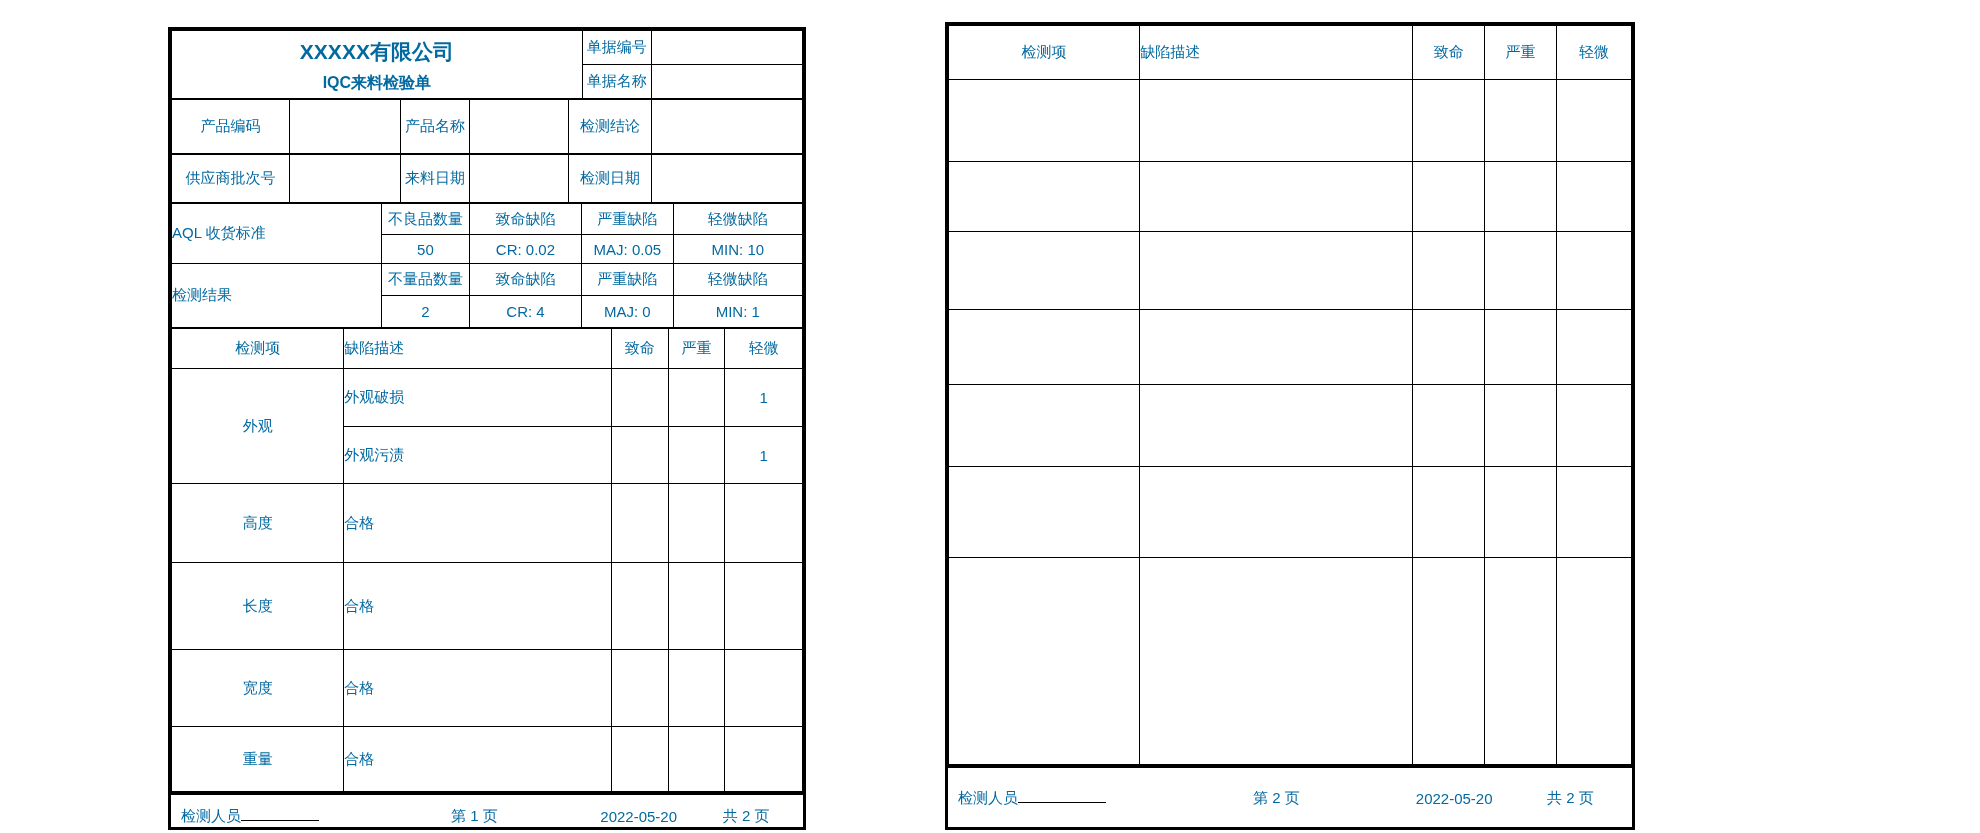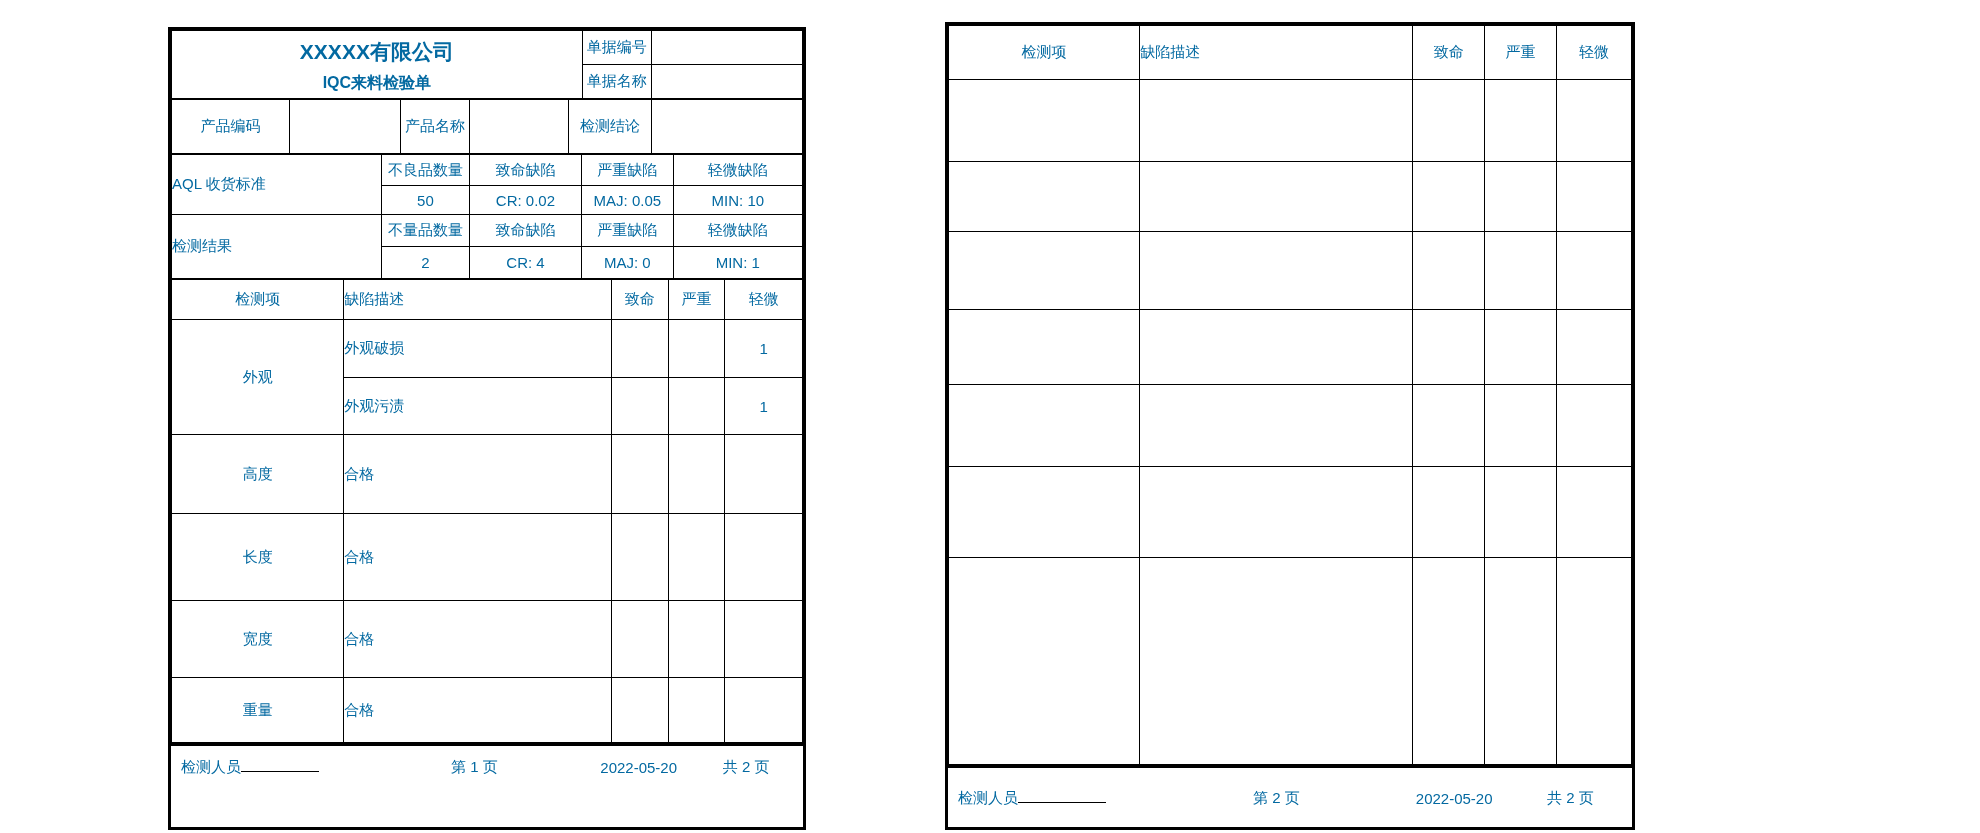--- a/index.html
+++ b/index.html
@@ -82,20 +82,40 @@
         <td class="c">产品编码</td>
         <td></td>
         <td class="c">产品名称</td>
         <td></td>
         <td class="c">检测结论</td>
         <td></td>
       </tr>
     </tbody>
       </table>
 
+    <table class="t" style="height:48px">
+      <colgroup>
+        <col style="width:18.7%">
+          <col style="width:17.6%">
+          <col style="width:10.9%">
+        <col style="width:15.8%">
+          <col style="width:13%">
+          <col>
+      </colgroup>
+      <tbody>
+          <tr style="height:48px">
+        <td class="c">供应商批次号</td>
+        <td></td>
+        <td class="c">来料日期</td>
+        <td></td>
+        <td class="c">检测日期</td>
+        <td></td>
+      </tr>
+    </tbody>
+      </table>
 
     <table class="t" style="height:125px">
       <colgroup>
         <col style="width:33.3%">
           <col style="width:13.9%">
           <col style="width:17.8%">
         <col style="width:14.5%">
           <col>
       </colgroup>
       <tbody>

